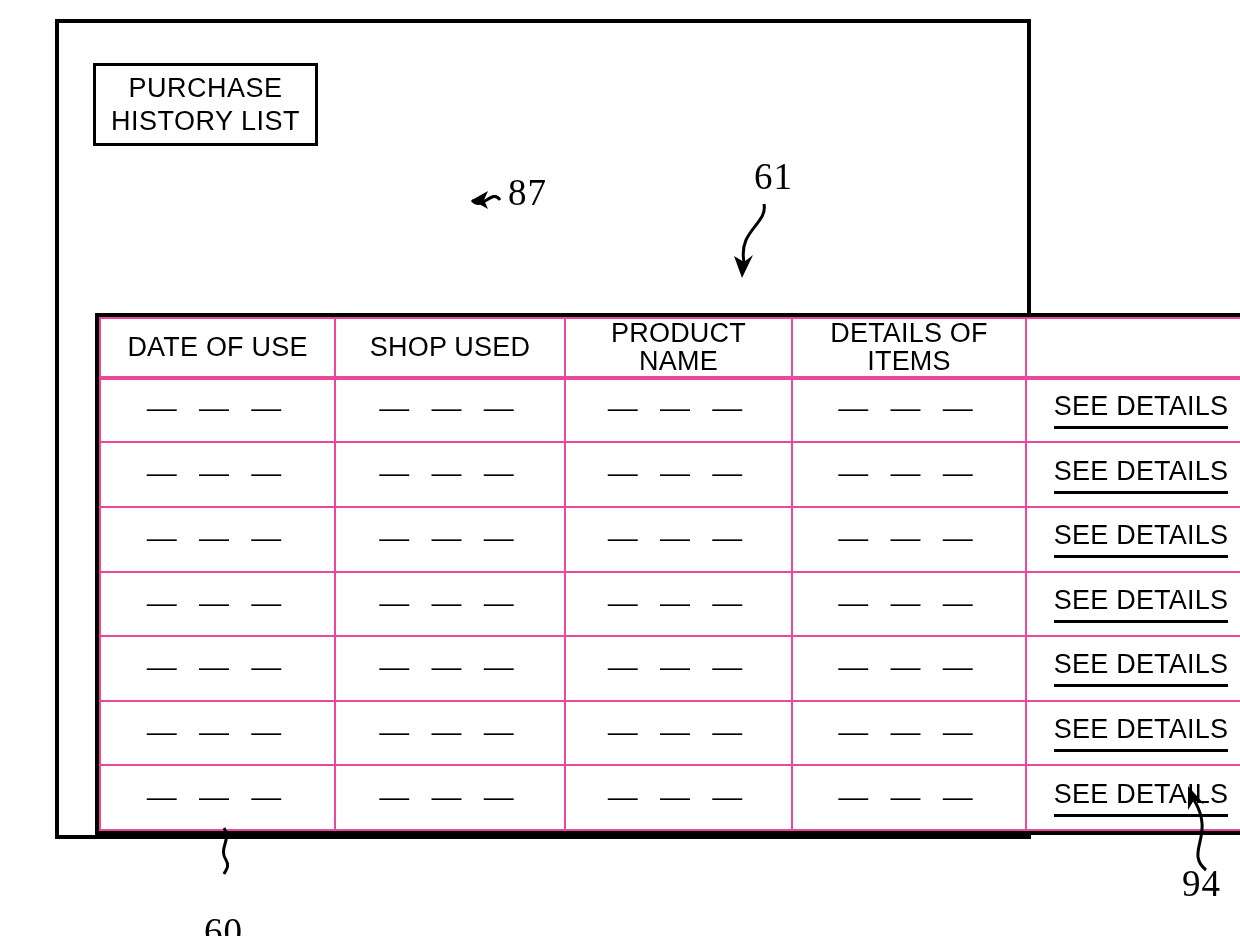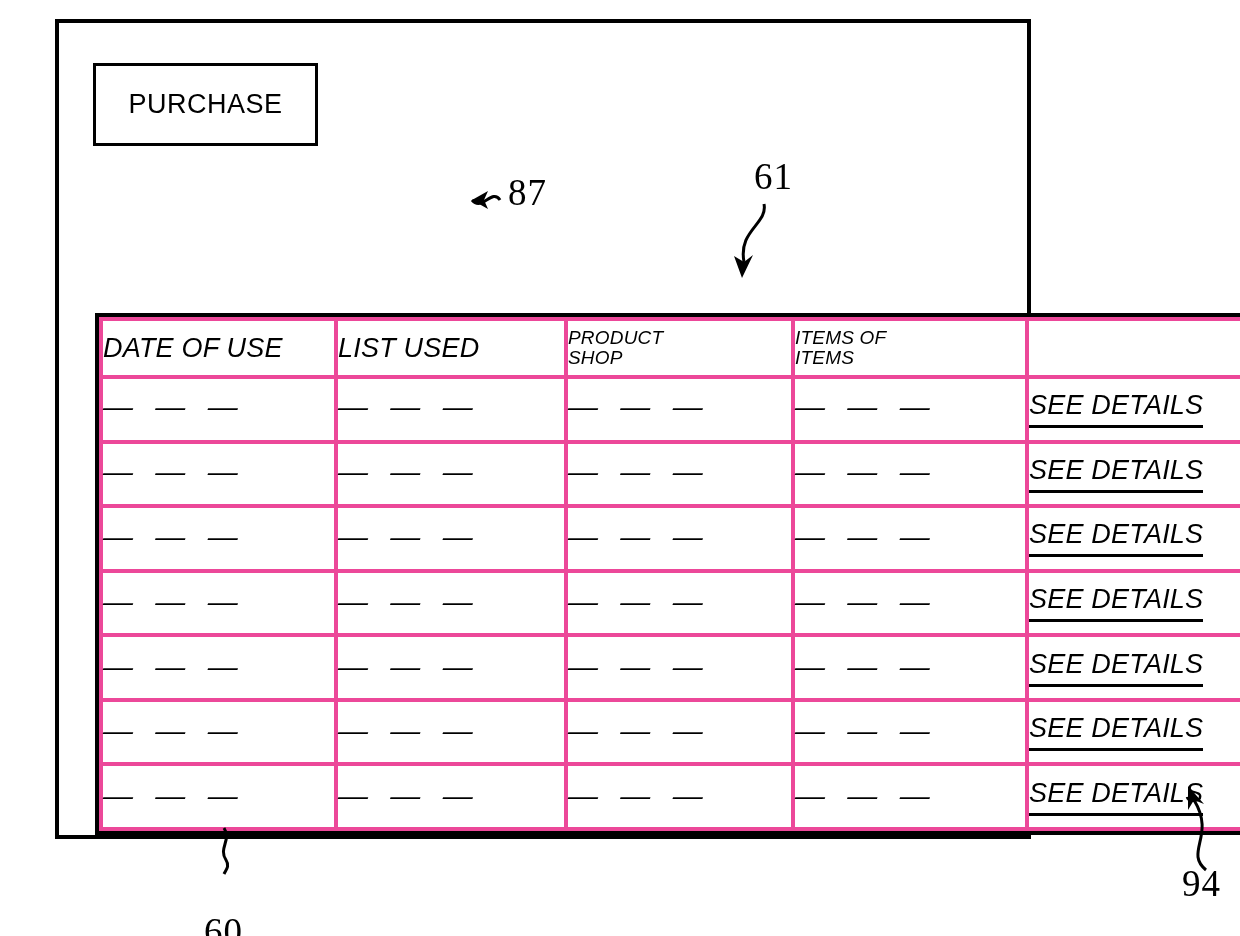--- a/index.html
+++ b/index.html
@@ -93,46 +93,45 @@
     table-layout: fixed;
     background: #fff;
   }
   #history-table table {
     width: 100%;
     height: 100%;
     border-collapse: collapse;
     table-layout: fixed;
   }
   #history-table td, #history-table th {
-    border: 4px solid #ec4899;
-    text-align: left;
+    border: 2px solid #ec4899;
+    text-align: center;
     vertical-align: middle;
     font-weight: normal;
     padding: 0;
-    font-style: italic;
   }
   #history-table thead tr { height: 58px; }
   #history-table tbody tr { height: 58px; }
   #history-table thead td {
     border-bottom-width: 4px;
   }
 
   .col-date  { width: 235px; }
   .col-shop  { width: 230px; }
   .col-prod  { width: 227px; }
   .col-num   { width: 234px; }
   .col-link  { width: 230px; }
 
   .hdr-text {
     font-size: 27px;
     letter-spacing: 0.2px;
     line-height: 1.05;
     white-space: nowrap;
   }
-  .hdr-text.two-line { font-size: 19px; }
+  .hdr-text.two-line { font-size: 27px; }
 
   .cell-text {
     font-size: 28px;
     letter-spacing: 0.3px;
     white-space: nowrap;
   }
 
   .dash-cell {
     font-size: 30px;
     letter-spacing: 7px;
@@ -153,46 +152,47 @@
 
   .hdr-empty { }
 </style>
 </head>
 <body>
 
 <div id="device-frame">
 
   <div id="screen-title-box">
     <span class="tline">PURCHASE</span>
+    <span class="tline">HISTORY LIST</span>
   </div>
 
 
   <div id="history-table">
     <table>
       <colgroup>
         <col class="col-date">
           <col class="col-shop">
           <col class="col-prod">
         <col class="col-num">
           <col class="col-link">
       </colgroup>
       <thead>
         <tr>
           <td>
             <div class="hdr-text">DATE OF USE</div>
           </td>
           <td>
-            <div class="hdr-text">LIST USED</div>
+            <div class="hdr-text">SHOP USED</div>
           </td>
           <td>
             <div class="hdr-text two-line">PRODUCT</div>
-            <div class="hdr-text two-line">SHOP</div>
-          </td>
-          <td>
-            <div class="hdr-text two-line">ITEMS OF</div>
+            <div class="hdr-text two-line">NAME</div>
+          </td>
+          <td>
+            <div class="hdr-text two-line">DETAILS OF</div>
             <div class="hdr-text two-line">ITEMS</div>
           </td>
           <td class="hdr-empty"></td>
         </tr>
       </thead>
       <tbody id="table-body">
           <tr>
             <td><span class="dash-cell">— — —</span></td>
             <td><span class="dash-cell">— — —</span></td>
             <td><span class="dash-cell">— — —</span></td>

